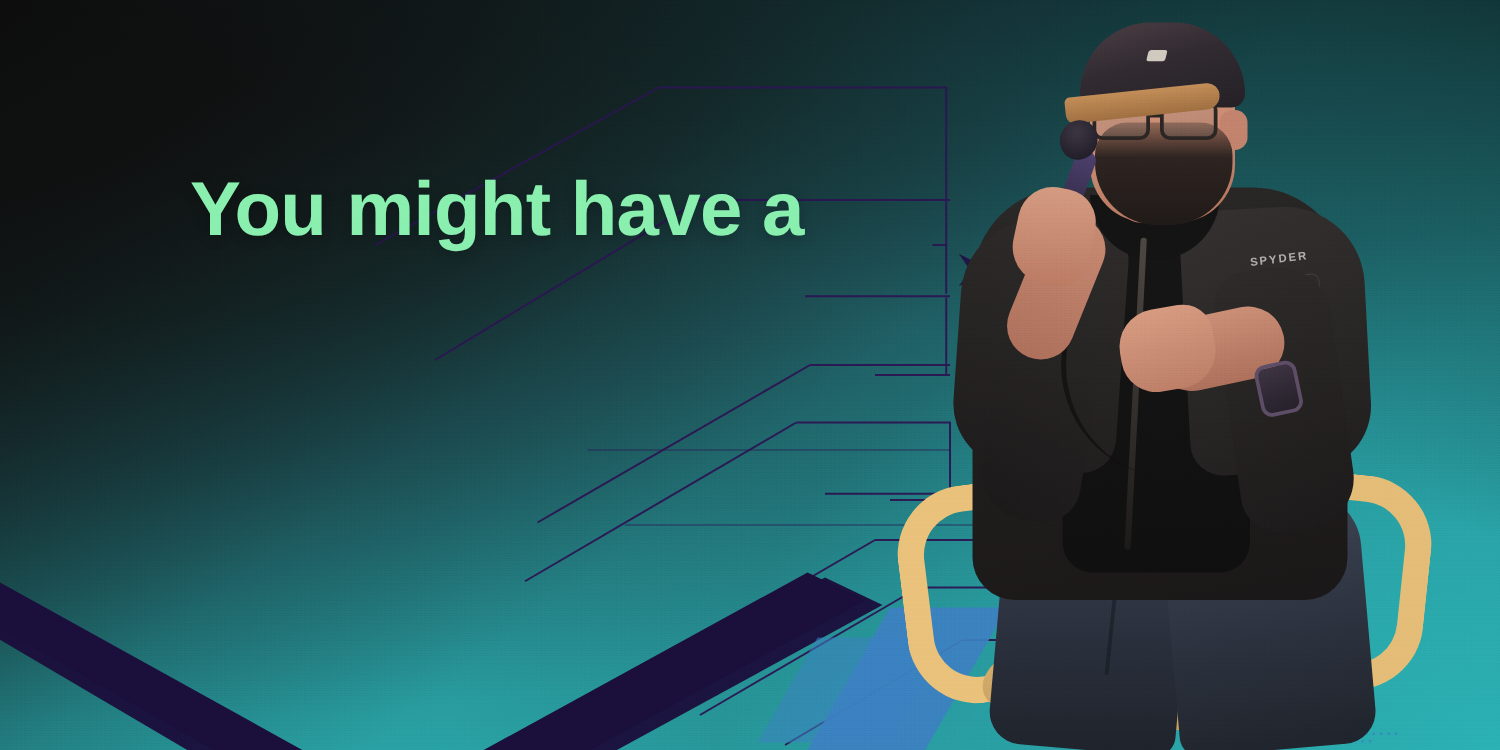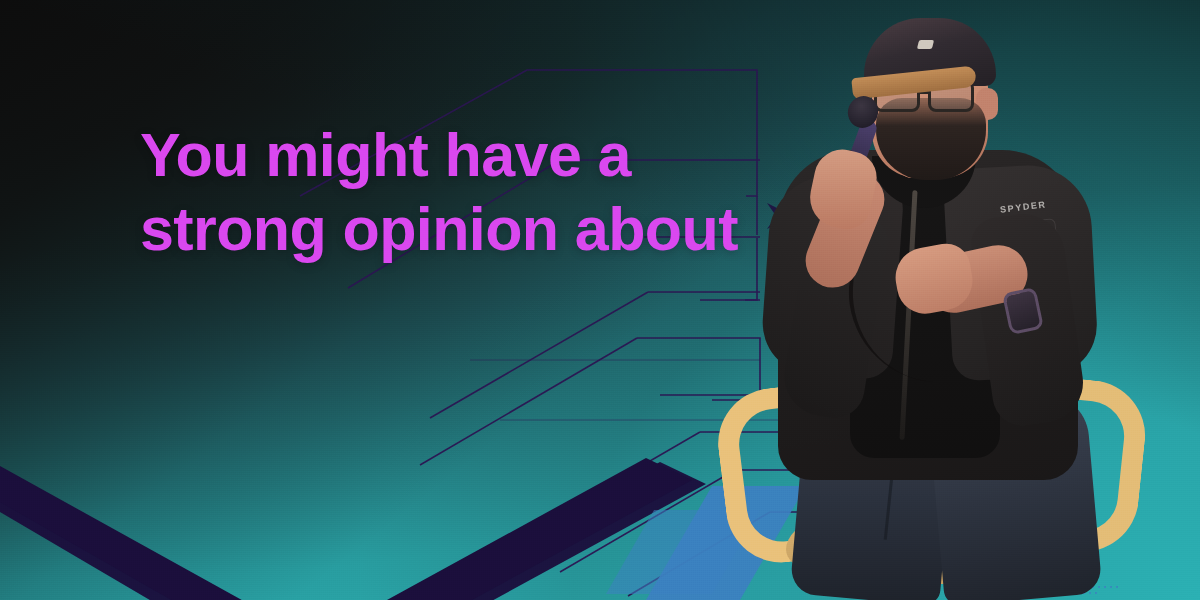--- a/index.html
+++ b/index.html
@@ -60,22 +60,22 @@
     inset: 0;
     pointer-events: none;
   }
 
   
   .headline {
     position: absolute;
     left: 140px;
     top: 118px;
     width: 640px;
-    margin: 0;
-    color: #d946ef;
+    margin: 12px;
+    color: #86efac;
     font-size: 61px;
     line-height: 74px;
     font-weight: 700;
     letter-spacing: -0.6px;
     text-shadow: 0 2px 10px rgba(0,0,0,0.22);
   }
   .headline .ln { display: block; white-space: nowrap; }
 
   
   .speaker {
@@ -410,17 +410,16 @@
 
     <div class="sp mic-body"></div>
     <div class="sp mic-ring"></div>
     <div class="sp mic-head"></div>
     <div class="sp forearm-l"></div>
     <div class="sp hand-l"></div>
   </div>
 
   <h1 class="headline">
     <span class="ln">You might have a</span>
-    <span class="ln">strong opinion about</span>
   </h1>
 
   <div class="bg-noise"></div>
 </div>
 
 </body></html>

